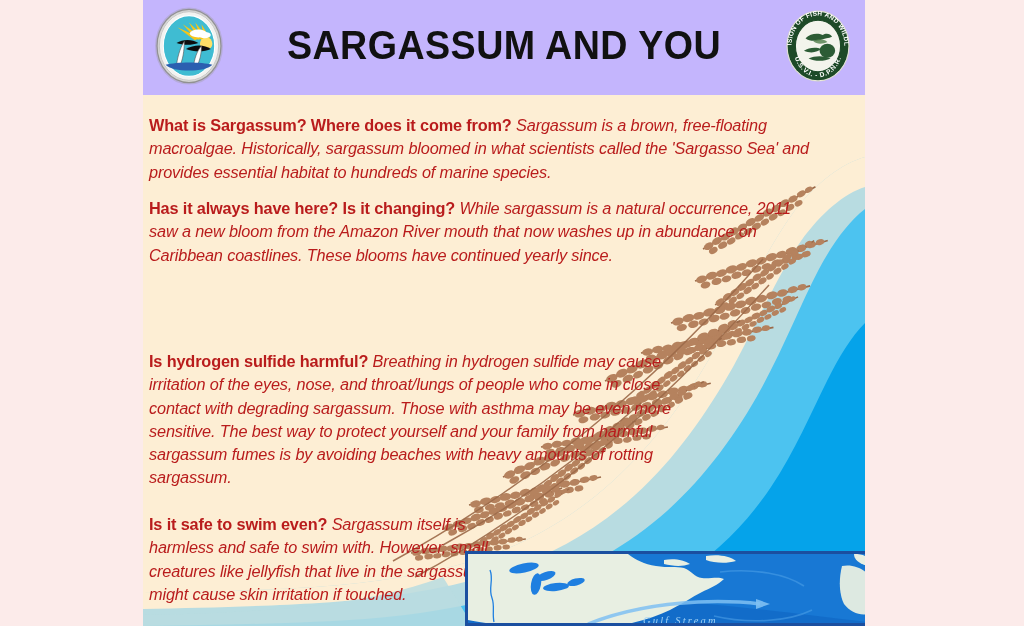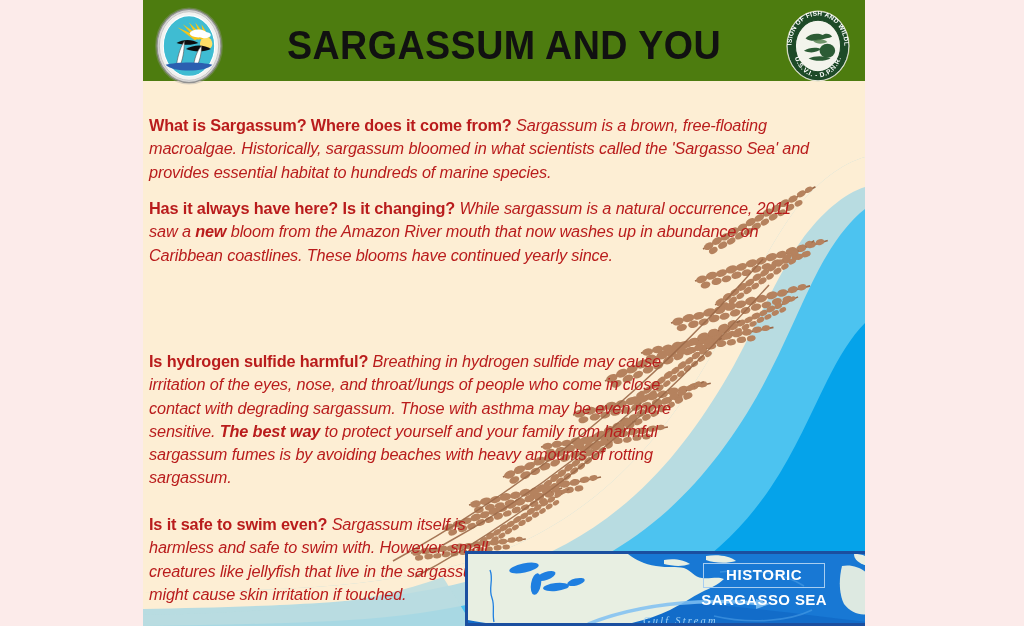--- a/index.html
+++ b/index.html
@@ -21,22 +21,22 @@
     width: 722px;
     height: 626px;
     background: #fdeed4;
     overflow: hidden;
   }
 
   
   #header {
     position: absolute;
     left: 0; top: 0;
-    width: 722px; height: 81px;
-    background: #4d7c0f;
+    width: 722px; height: 95px;
+    background: #c4b5fd;
     z-index: 40;
   }
   #header-title {
     position: absolute;
     left: 0; top: 0;
     width: 722px; height: 91px;
     display: flex;
     align-items: center;
     justify-content: center;
     font-family: "Liberation Sans Narrow", "Liberation Sans", sans-serif;
@@ -78,21 +78,21 @@
     color: #b91c1c;
     font-style: italic;
     letter-spacing: -0.15px;
   }
   .qa .q {
     font-style: normal;
     font-weight: bold;
   }
   .qa .em {
     font-style: italic;
-    font-weight: bold;
+    font-weight: normal;
     margin-top: 24px;
   }
   #qa0 { top: 7px;   width: 700px; }
   #qa1 { top: 90px;  width: 655px; }
   #qa2 { top: 172px; width: 530px; }
   #qa3 { top: 243px; width: 545px; }
   #qa4 { top: 406px; width: 350px; }
 
   
   #map-inset {
@@ -322,21 +322,15 @@
       <g stroke="#4fa2e8" stroke-width="1.6" fill="none" opacity="0.55">
         <path d="M252,18 C286,14 318,20 336,32"></path>
         <path d="M246,62 C280,70 320,68 344,56"></path>
       </g>
 
       <path d="M374,12 C384,10 394,14 400,20 L400,60 C392,62 382,58 376,50
                C372,42 370,28 374,12 Z" fill="#e8efe2" opacity="0.95"></path>
       <path d="M386,0 C394,0 400,2 400,6 L400,12 C392,10 386,6 386,0 Z" fill="#e8efe2"></path>
     </svg>
 
-    <div id="map-labels">
-      <div id="historic-box">
-        <span id="historic-label">HISTORIC</span>
-      </div>
-      <span id="sargasso-label">SARGASSO SEA</span>
-    </div>
   </div>
 
 </div>
 
 </body></html>

